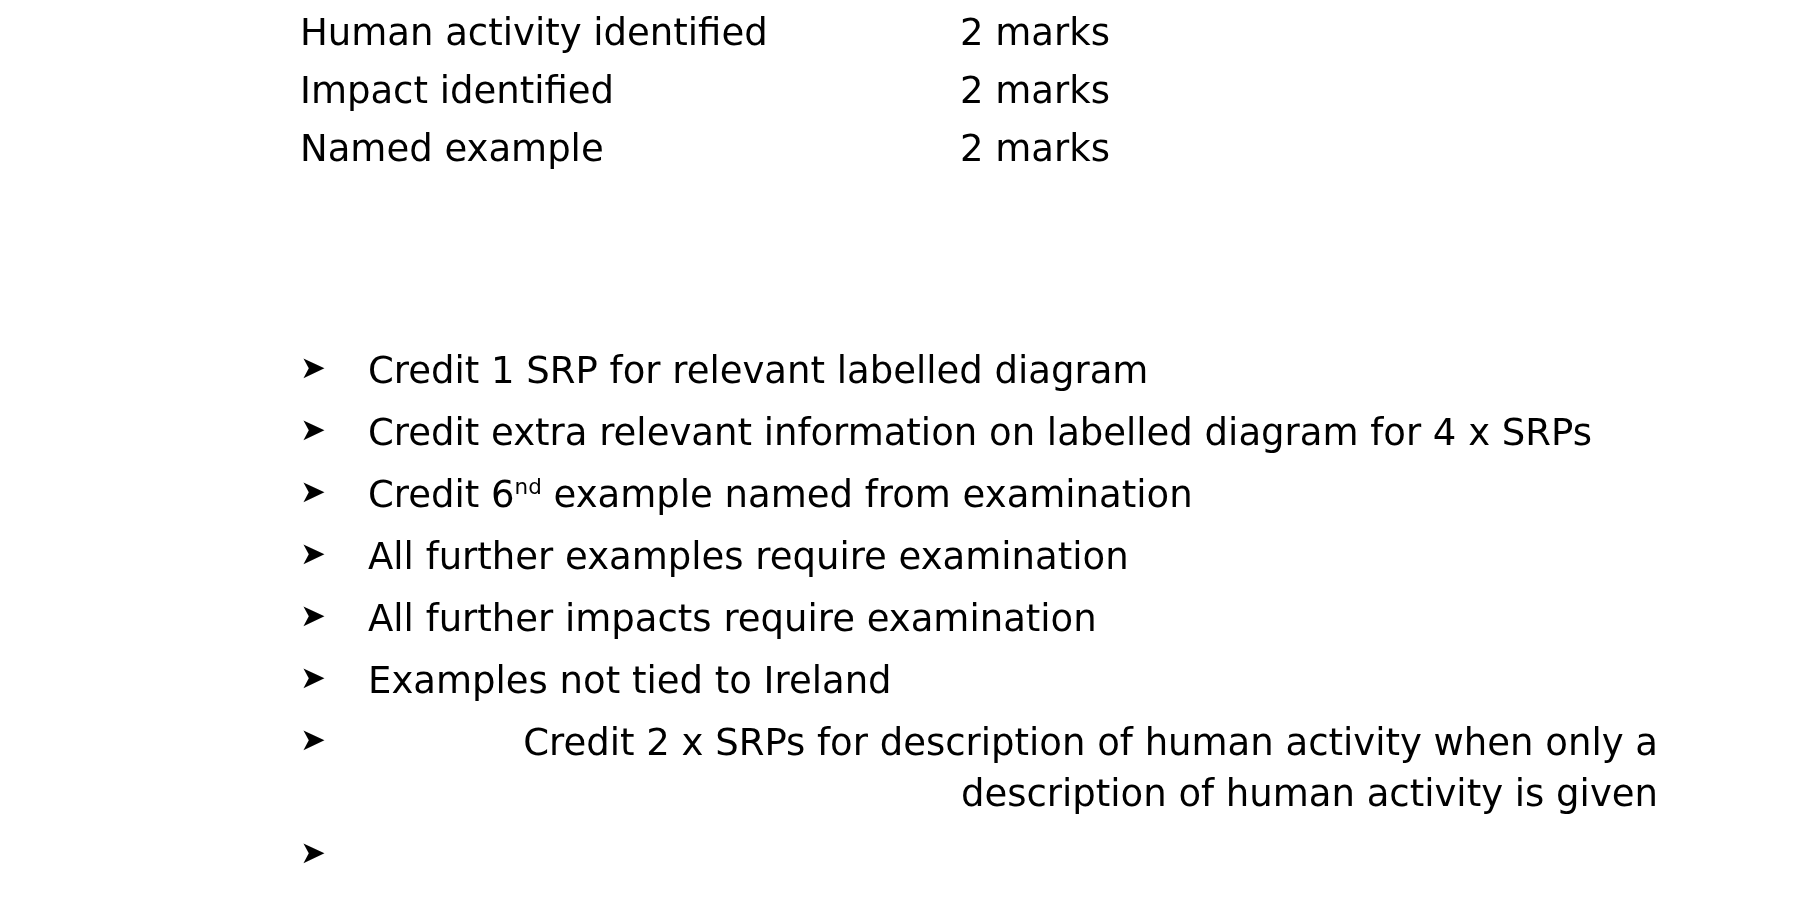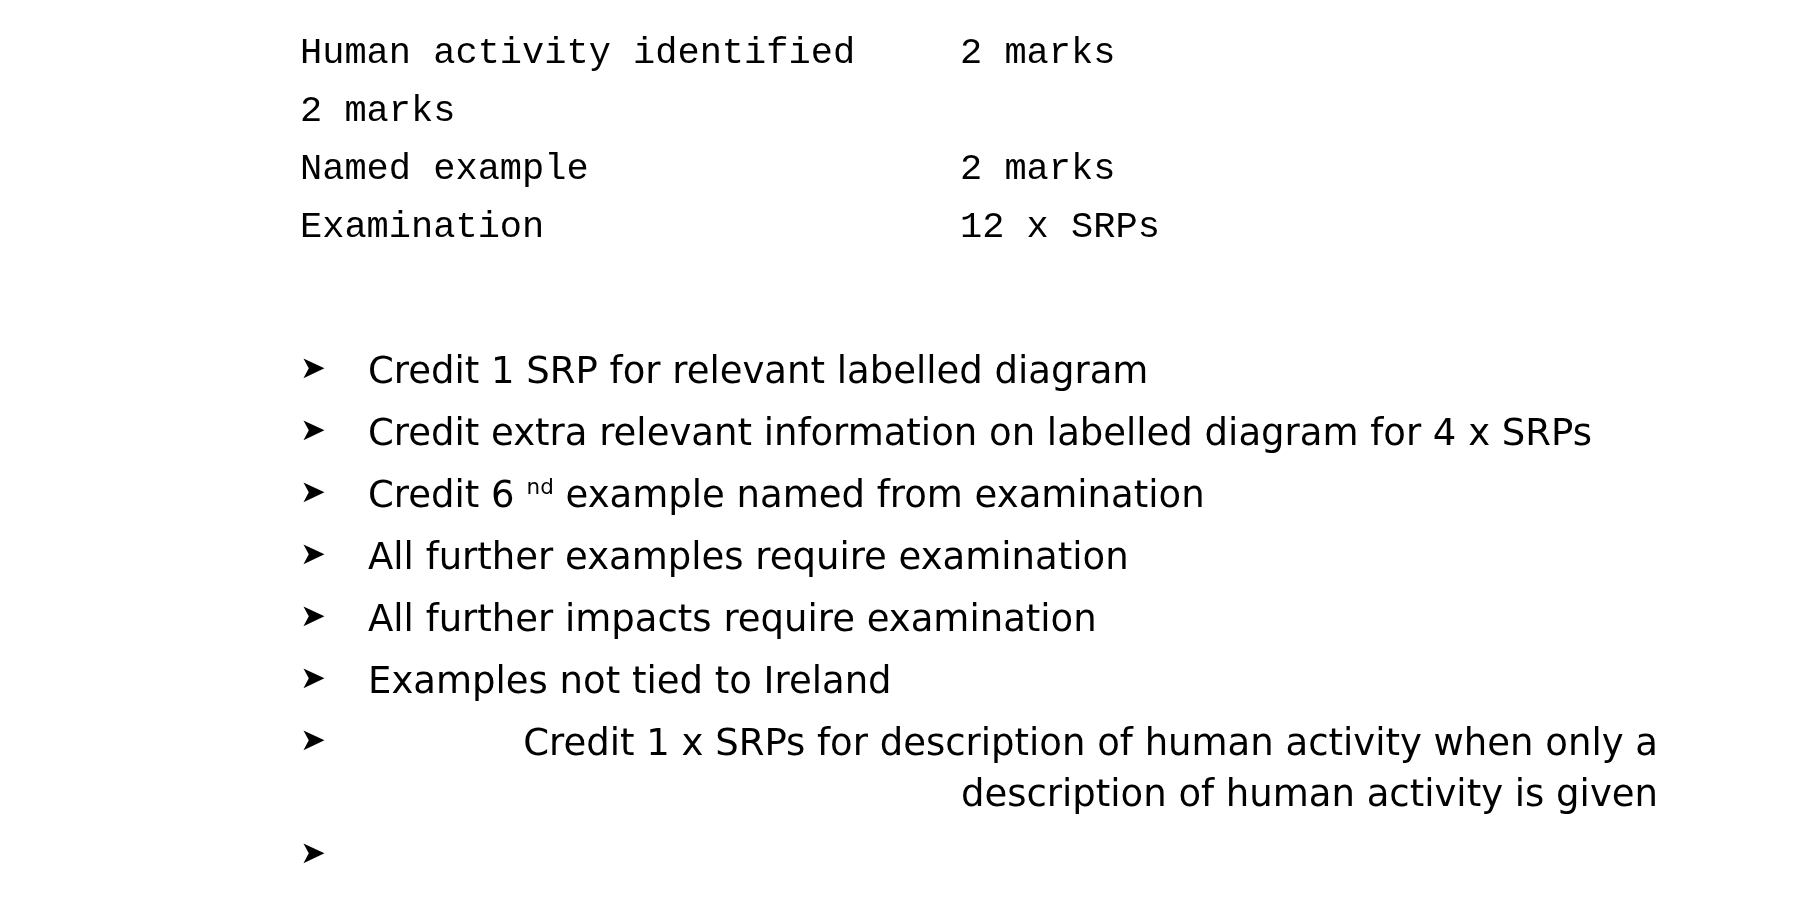--- a/index.html
+++ b/index.html
@@ -23,23 +23,22 @@
 
   
   .marks-table {
     position: absolute;
     left: 300px;
     top: 14px;
     width: 900px;
   }
   .marks-row {
     display: flex;
-    align-items: flex-end;
+    align-items: flex-start;
     height: 58px;
-    font-family: Liberation Mono, monospace;
   }
   .marks-label {
     width: 660px;
     font-size: 37px;
     line-height: 1.0;
     white-space: nowrap;
   }
   .marks-value {
     font-size: 37px;
     line-height: 1.0;
@@ -68,48 +67,44 @@
   .bullet-text {
     font-size: 37px;
     line-height: 1.38;
     max-width: 1290px;
     text-align: right;
   }
   .bullet-text sup {
     font-size: 0.58em;
     vertical-align: super;
     line-height: 0;
-    margin-left: 12px;
   }
 </style>
 </head>
 <body>
 
 <div class="page">
 
   <div class="marks-table">
 
     <div class="marks-row">
       <div class="marks-label">Human activity identified</div>
       <div class="marks-value">2 marks</div>
     </div>
 
     <div class="marks-row">
+      <div class="marks-label">Impact identified</div>
       <div class="marks-value">2 marks</div>
     </div>
 
     <div class="marks-row">
       <div class="marks-label">Named example</div>
       <div class="marks-value">2 marks</div>
     </div>
 
-    <div class="marks-row">
-      <div class="marks-label">Examination</div>
-      <div class="marks-value">12 x SRPs</div>
-    </div>
 
   </div>
 
   <div class="bullet-list">
 
     <div class="bullet-item">
       <span class="bullet-marker">➤</span>
       <span class="bullet-text">Credit 1 SRP for relevant labelled diagram</span>
     </div>
 
@@ -133,21 +128,21 @@
       <span class="bullet-text">All further impacts require examination</span>
     </div>
 
     <div class="bullet-item">
       <span class="bullet-marker">➤</span>
       <span class="bullet-text">Examples not tied to Ireland</span>
     </div>
 
     <div class="bullet-item">
       <span class="bullet-marker">➤</span>
-      <span class="bullet-text">Credit 1 x SRPs for description of human activity when only a description of human activity is given</span>
+      <span class="bullet-text">Credit 2 x SRPs for description of human activity when only a description of human activity is given</span>
     </div>
 
     <div class="bullet-item">
       <span class="bullet-marker">➤</span>
     </div>
 
   </div>
 
 </div>
 

